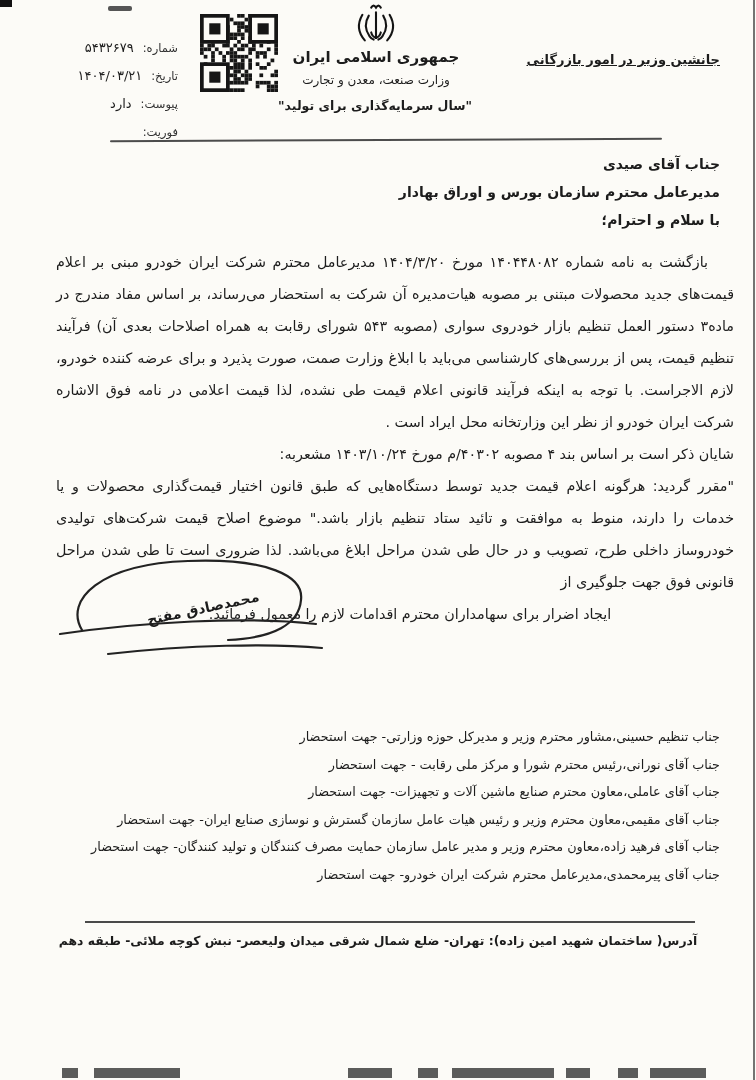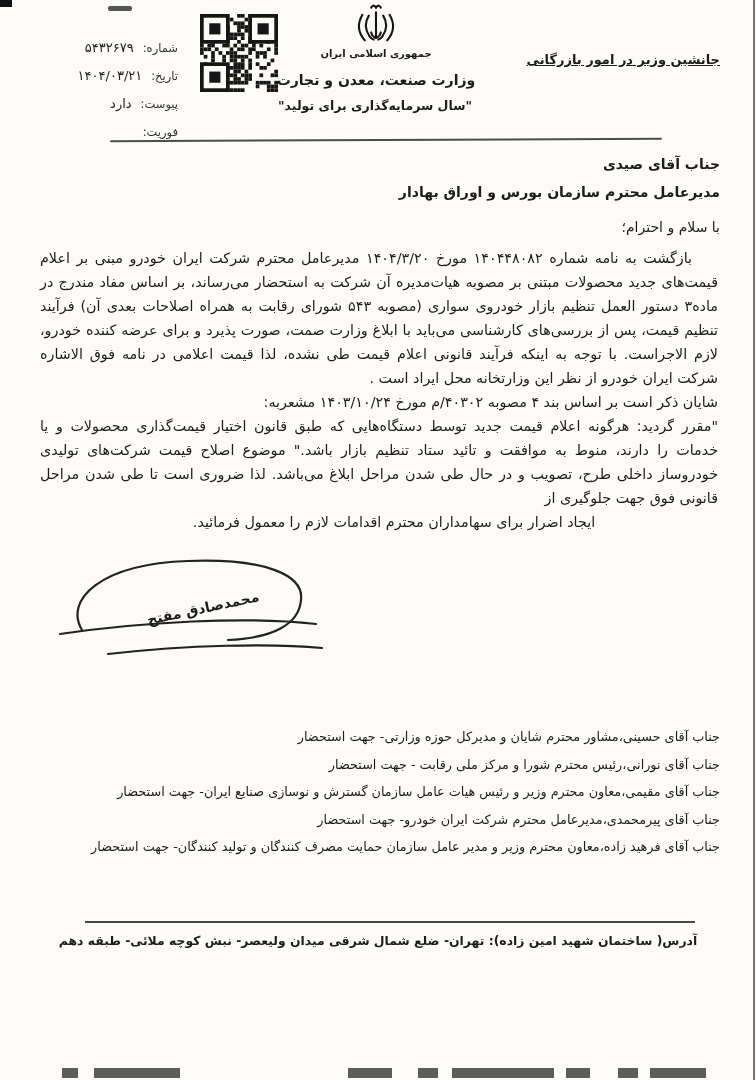--- a/index.html
+++ b/index.html
@@ -10,34 +10,34 @@
   }
   .rtl{direction:rtl;unicode-bidi:embed;}
   
   .meta-block{position:absolute;left:28px;top:18px;width:150px;}
   .meta-row{display:flex;direction:rtl;align-items:baseline;gap:9px;height:28px;}
   .meta-label{font-size:11.5px;color:#333;white-space:nowrap;margin-top:23px;}
   .meta-value{font-size:13px;font-weight:normal;white-space:nowrap;letter-spacing:.5px;}
   .qr{position:absolute;left:200px;top:13px;width:78px;height:80px;}
   .emblem{position:absolute;left:352px;top:2px;width:48px;height:48px;}
   .org-block{position:absolute;left:258px;top:48px;width:236px;text-align:center;}
-  .org-country{font-size:10px;font-weight:600;letter-spacing:.3px;}
-  .org-ministry{font-size:14px;font-weight:700;margin-top:13px;letter-spacing:.3px;}
+  .org-country{font-size:15px;font-weight:600;letter-spacing:.3px;}
+  .org-ministry{font-size:12px;font-weight:400;margin-top:7px;letter-spacing:.3px;}
   .org-slogan{position:absolute;left:240px;top:98px;width:270px;text-align:center;
     font-size:12.5px;font-weight:600;letter-spacing:.5px;}
   .office-title{position:absolute;right:36px;top:52px;font-size:13px;font-weight:bold;text-decoration:underline;}
   .divider-1{position:absolute;left:110px;top:139px;width:552px;height:2px;
     background:#4c4c4c;transform:rotate(-0.25deg);border-radius:1px;}
   
   .recipient{position:absolute;right:36px;top:150px;text-align:right;line-height:28px;}
   .recipient-name,.recipient-title{font-size:14px;font-weight:bold;}
-  .salutation{font-size:14px;font-weight:normal;margin-top:7px;}
-  
-  .letter-body{position:absolute;left:40px;top:246px;width:678px;
-    font-size:14.3px;line-height:24px;text-align:justify;}
+  .salutation{font-size:14px;font-weight:bold;margin-top:0;}
+  
+  .letter-body{position:absolute;left:56px;top:246px;width:678px;
+    font-size:14.3px;line-height:32px;text-align:justify;}
   .p-first{text-indent:26px;}
   .p-line{text-align:right;}
   .p-center{text-align:center;padding-left:60px;padding-right:30px;}
   
   .signature{position:absolute;left:50px;top:548px;width:300px;height:140px;}
   .signature svg{position:absolute;left:0;top:0;}
   .signature-name{position:absolute;left:68px;top:52px;width:170px;text-align:center;
     font-size:14px;font-weight:bold;transform:rotate(-12deg);}
   
   .cc-list{position:absolute;right:36px;top:723px;text-align:right;
@@ -279,25 +279,26 @@
       <g stroke="#222" fill="none" stroke-width="2.2" stroke-linecap="round">
         <path d="M32 82 C14 52 50 16 138 13 C218 10 254 28 251 52 C249 76 224 90 178 92"></path>
         <path d="M10 86 C92 74 196 68 266 76"></path>
         <path d="M58 106 C138 97 222 95 272 100"></path>
       </g>
     </svg>
     <div class="signature-name rtl">محمدصادق مفتح</div>
   </div>
 
   <div class="cc-list rtl">
-    <div>جناب آقای حسینی،مشاور محترم شایان و مدیرکل حوزه وزارتی- جهت استحضار</div>
+    <div>جناب تنظیم حسینی،مشاور محترم وزیر و مدیرکل حوزه وزارتی- جهت استحضار</div>
     <div>جناب آقای نورانی،رئیس محترم شورا و مرکز ملی رقابت - جهت استحضار</div>
+    <div>جناب آقای عاملی،معاون محترم صنایع ماشین آلات و تجهیزات- جهت استحضار</div>
     <div>جناب آقای مقیمی،معاون محترم وزیر و رئیس هیات عامل سازمان گسترش و نوسازی صنایع ایران- جهت استحضار</div>
+    <div>جناب آقای فرهید زاده،معاون محترم وزیر و مدیر عامل سازمان حمایت مصرف کنندگان و تولید کنندگان- جهت استحضار</div>
     <div>جناب آقای پیرمحمدی،مدیرعامل محترم شرکت ایران خودرو- جهت استحضار</div>
-    <div>جناب آقای فرهید زاده،معاون محترم وزیر و مدیر عامل سازمان حمایت مصرف کنندگان و تولید کنندگان- جهت استحضار</div>
   </div>
 
   <div class="divider-2"></div>
   <div class="footer-address rtl">آدرس( ساختمان شهید امین زاده): تهران- ضلع شمال شرقی میدان ولیعصر- نبش کوچه ملائی- طبقه دهم</div>
 
   <div class="barcode">
       <span style="left:62px;width:16px"></span>
       <span style="left:94px;width:86px"></span>
       <span style="left:348px;width:44px"></span>
       <span style="left:418px;width:20px"></span>

